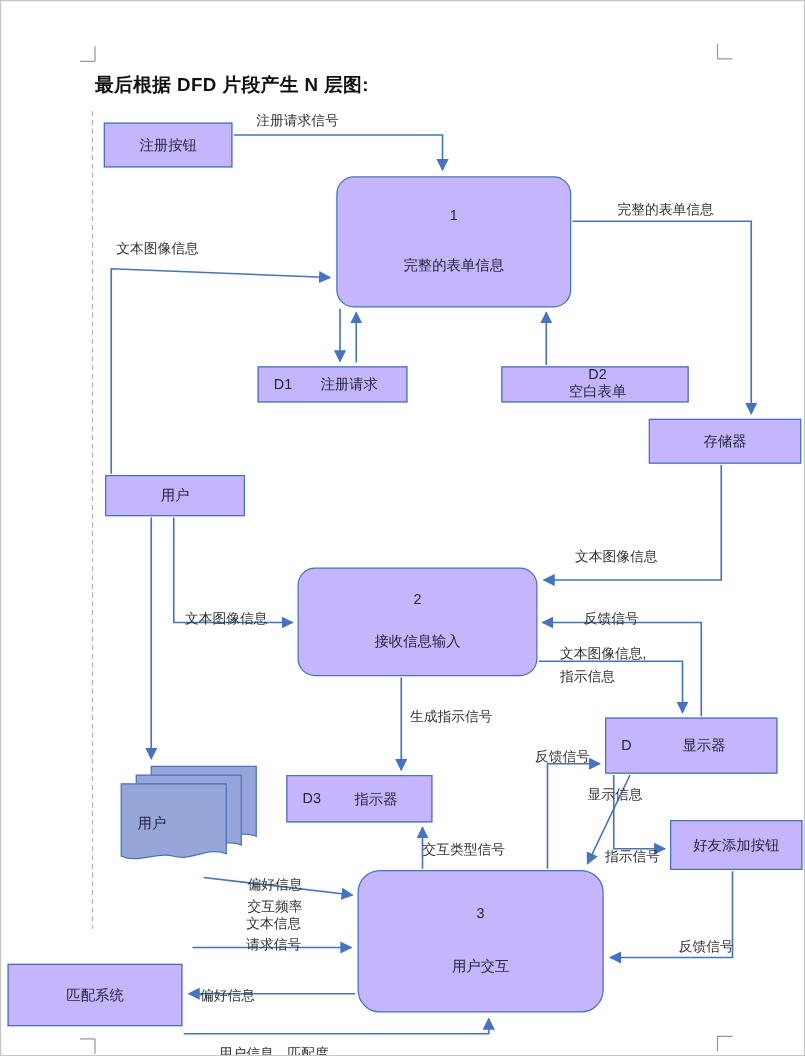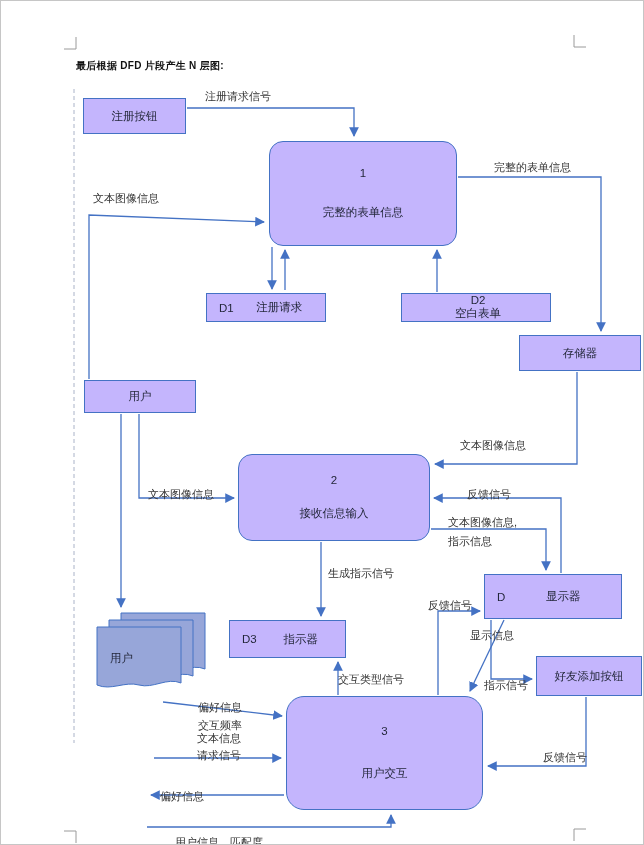--- a/index.html
+++ b/index.html
@@ -7,21 +7,21 @@
     position:relative;
     width:644px;height:845px;
     background:#ffffff;
     border:1px solid #c6c6c6;
     box-sizing:border-box;
     font-family:"Liberation Sans","DejaVu Sans",sans-serif;
     overflow:hidden;
   }
   #heading{
     position:absolute;left:75px;top:58px;
-    font-size:10px;font-weight:bold;color:#111;
+    font-size:15px;font-weight:bold;color:#111;
     letter-spacing:0.3px;
   }
   
   .node{
     position:absolute;
     background:#c4b5fd;
     border:1px solid #4472C4;
     box-sizing:border-box;
     color:#23273a;
     font-size:11.5px;
@@ -194,20 +194,23 @@
 
   <div class="node" id="friend-add-button">
     <span>好友添加按钮</span>
   </div>
 
   <div class="node process" id="process-3">
     <span>3</span>
     <span>用户交互</span>
   </div>
 
+  <div class="node" id="match-system">
+    <span>匹配系统</span>
+  </div>
 
   <div class="lbl" id="lbl-register-signal">注册请求信号</div>
   <div class="lbl" id="lbl-complete-form">完整的表单信息</div>
   <div class="lbl" id="lbl-text-image-user-p1">文本图像信息</div>
   <div class="lbl" id="lbl-text-image-storage-p2">文本图像信息</div>
   <div class="lbl" id="lbl-feedback-display-p2">反馈信号</div>
   <div class="lbl" id="lbl-text-image-p2-display">文本图像信息,</div>
   <div class="lbl" id="lbl-indicate-info">指示信息</div>
   <div class="lbl" id="lbl-text-image-user-p2">文本图像信息</div>
   <div class="lbl" id="lbl-generate-indicate">生成指示信号</div>

